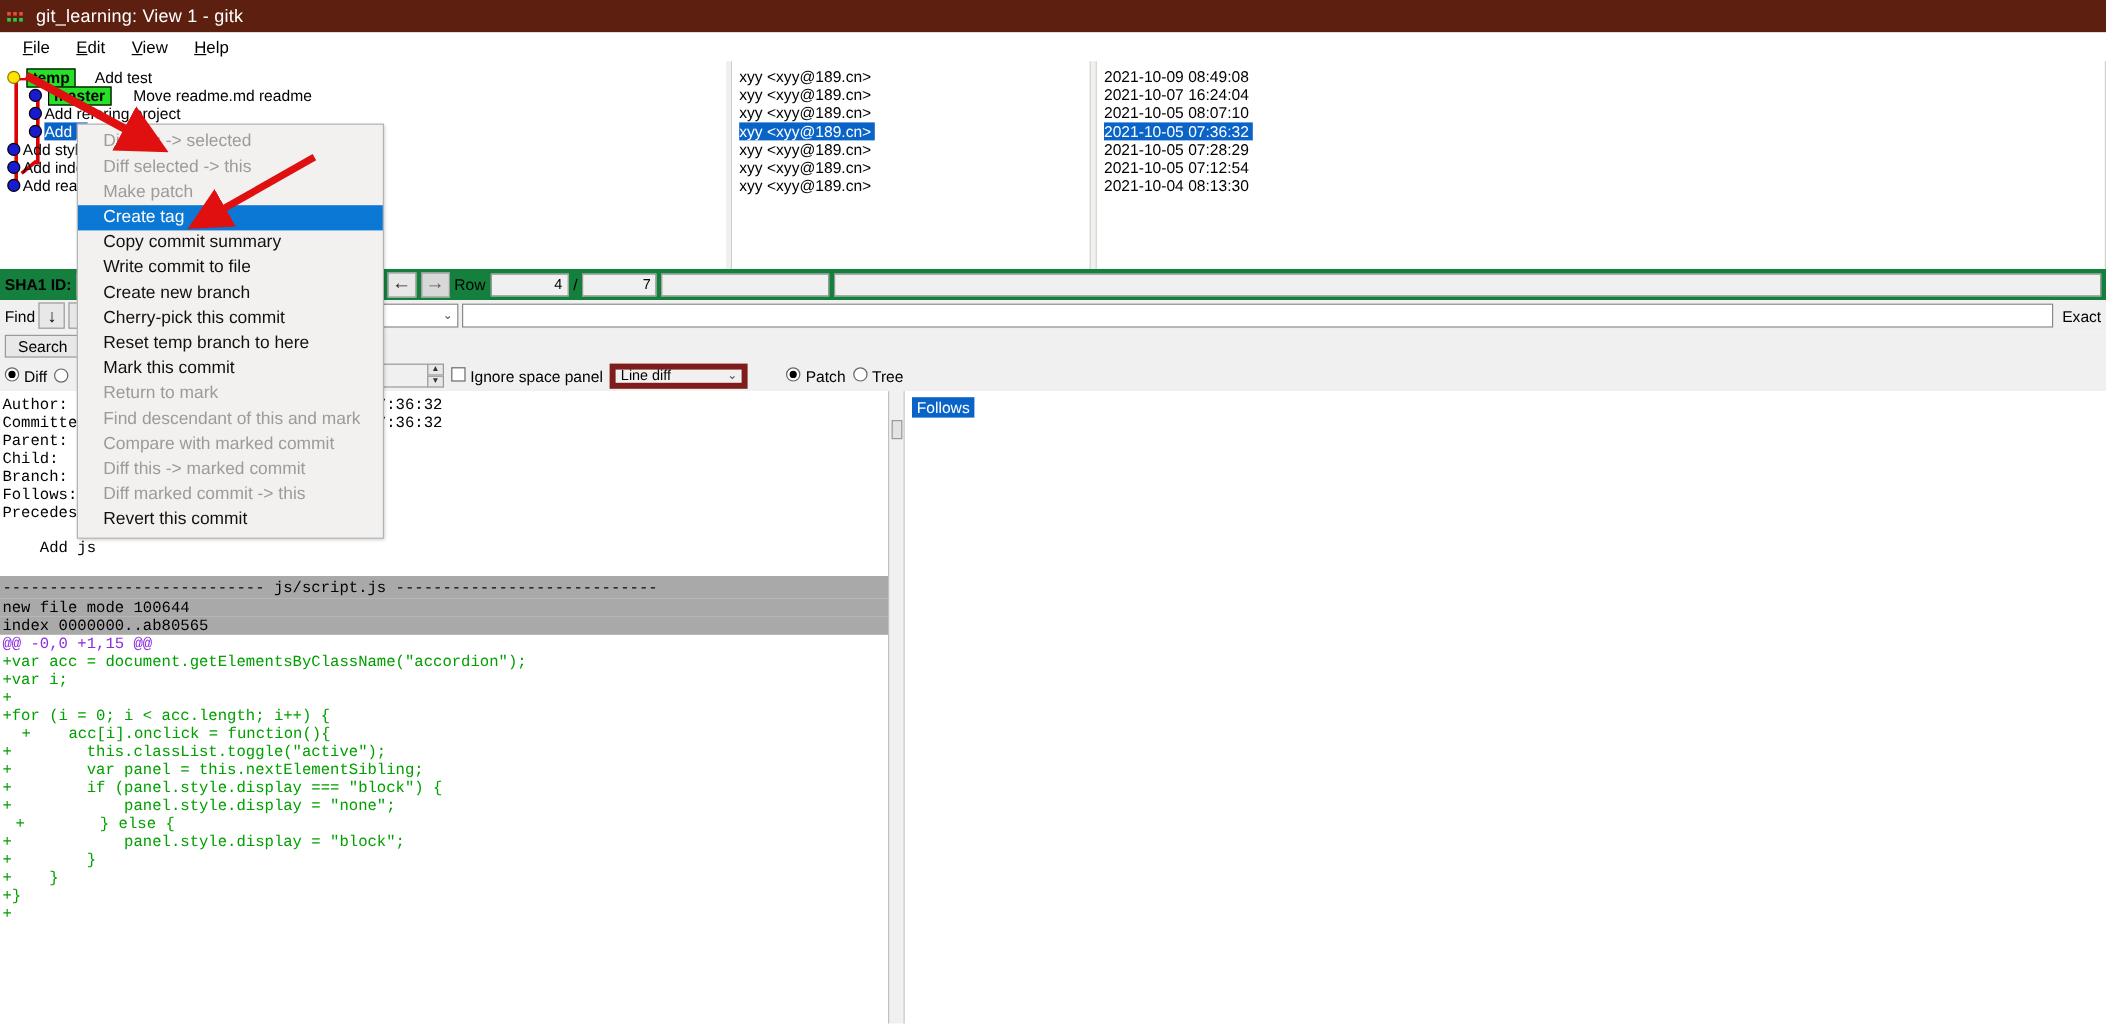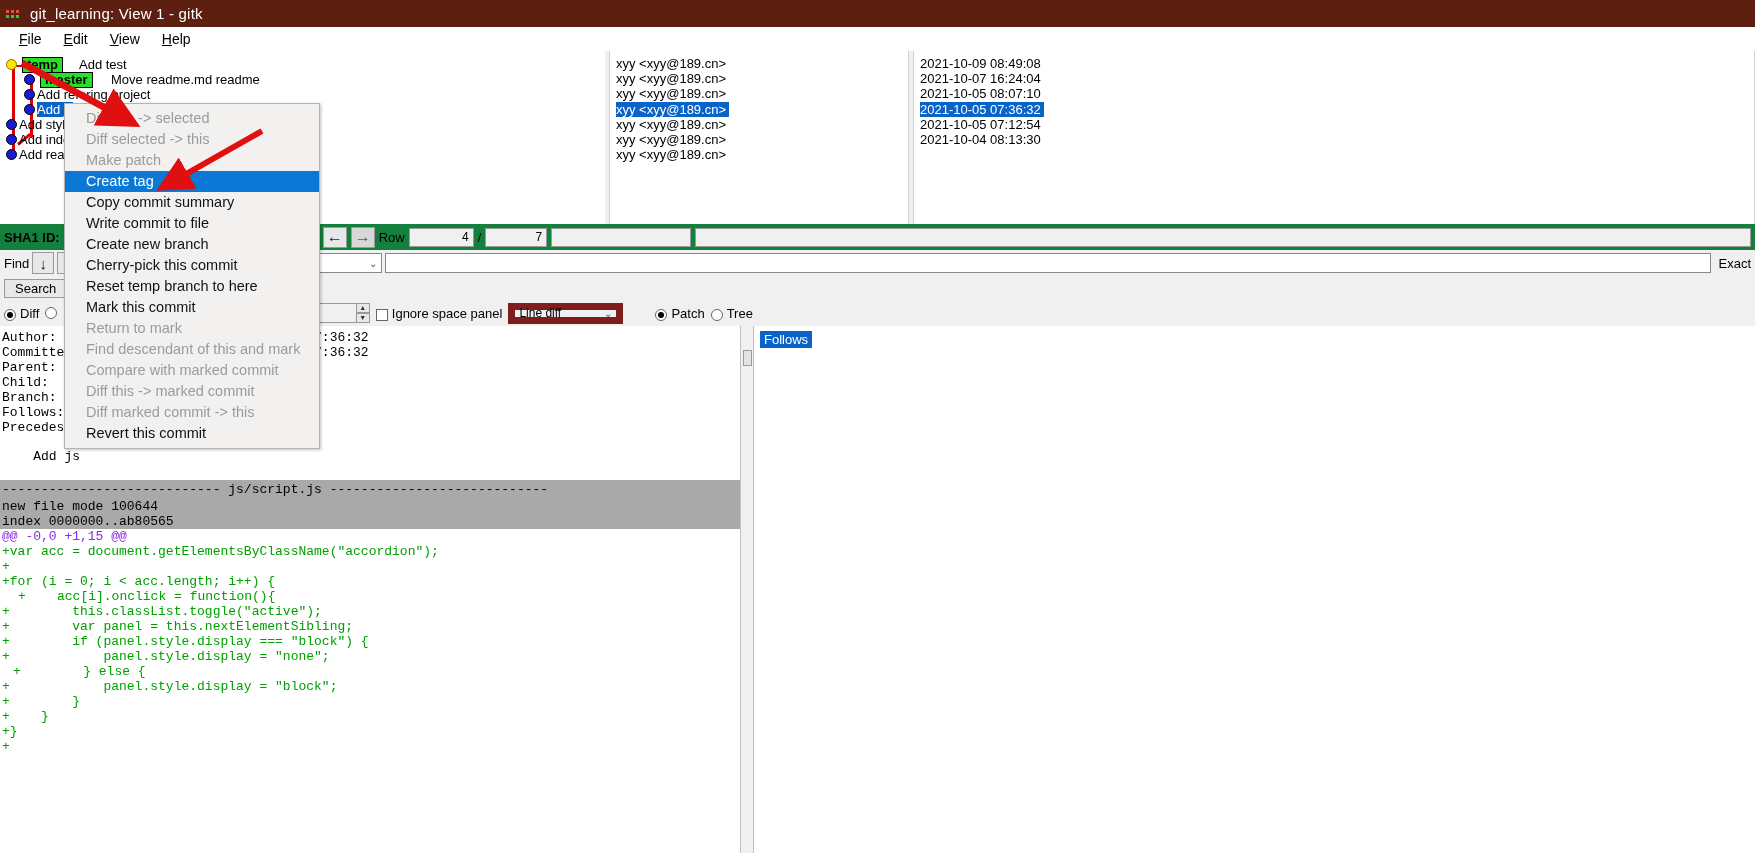--- a/index.html
+++ b/index.html
@@ -85,36 +85,36 @@
     justify-content:flex-end; padding-right:4px; font-size:12px; color:#333;
   }
   .wideentry { background:#fff; border:1px solid #888; height:20px; flex:1; }
   
   .searchrow { height:24px; display:flex; align-items:center; background:#f0f0f0; padding:0 4px; gap:6px;}
   .btn {
     border:1px solid #9a9a9a; background:#e8e8e8; font-size:13px; padding:1px 10px; color:#000;
   }
   
   .diffctl { height:26px; display:flex; align-items:center; background:#f0f0f0; padding:0 4px; gap:6px;}
-  .radio { display:inline-flex; align-items:flex-end; gap:4px; font-size:13px; }
+  .radio { display:inline-flex; align-items:flex-start; gap:4px; font-size:13px; }
   .rdot {
     width:12px; height:12px; border-radius:50%; border:1px solid #666; background:#fff;
     display:inline-block; position:relative;
   }
   .rdot.on::after {
     content:""; position:absolute; left:2px; top:2px; width:6px; height:6px;
     border-radius:50%; background:#000;
   }
   .chk { width:12px; height:12px; border:1px solid #666; background:#fff; display:inline-block; }
   .spin { display:flex; align-items:center; }
   .spinbox { background:#f0f0f0; border:1px solid #999; height:20px; width:52px; font-size:12px; padding:0 3px; line-height:18px;}
   .spinarrows { display:flex; flex-direction:column; margin-left:-1px;}
   .spinarrows span { width:14px; height:10px; border:1px solid #999; background:#e8e8e8; font-size:7px; line-height:8px; text-align:center; color:#333;}
   .selbox {
-    background:#f0f0f0; border:7px solid #7f1d1d; height:21px; width:115px; font-size:12px;
+    background:#f0f0f0; border:5px solid #7f1d1d; height:21px; width:115px; font-size:12px;
     display:flex; align-items:center; padding:0 4px; justify-content:space-between;
   }
   
   .bottom { display:flex; height:100%; }
   .leftbottom { width:740px; position:relative; background:#fff; overflow:hidden;}
   .vsplit { width:14px; background:#f0f0f0; border-left:1px solid #c0c0c0; border-right:1px solid #c0c0c0; position:relative;}
   .vsplit .grip { position:absolute; top:24px; left:2px; width:9px; height:16px; background:#e3e3e3; border:1px solid #9a9a9a;}
   .rightbottom { flex:1; background:#fff; position:relative; }
   .mono { font-family:"Liberation Mono", monospace; font-size:13px; }
   .hdrfield { white-space:pre; }
@@ -205,20 +205,21 @@
   </div>
 
   <div class="pane-sep"></div>
 
   <div class="pane-date">
     <div class="cellwrap">
       <div class="rowline"><span>2021-10-09 08:49:08</span></div>
       <div class="rowline"><span>2021-10-07 16:24:04</span></div>
       <div class="rowline"><span>2021-10-05 08:07:10</span></div>
       <div class="rowline"><span class="rowline sel" style="padding-left:0">2021-10-05 07:36:32</span></div>
+      <div class="rowline"><span>2021-10-05 07:28:29</span></div>
       <div class="rowline"><span>2021-10-05 07:12:54</span></div>
       <div class="rowline"><span>2021-10-04 08:13:30</span></div>
     </div>
   </div>
 </div>
 
 <div class="sharow">
   <span class="lbl b">SHA1 ID:</span>
   <div class="entry" style="width:255px;text-align:right;">78363f425</div>
   <div class="arrowbtn">←</div>
@@ -299,20 +300,21 @@
       <div style="height:14px"></div>
       <div class="hdrfield">    Add js</div>
       <div style="height:16px"></div>
     </div>
 
     <div class="fhead difftext" style="padding:2px 0 2px 2px;">---------------------------- js/script.js ----------------------------</div>
     <div class="difftext" style="background:#a9a9a9;padding-left:2px;">new file mode 100644</div>
     <div class="difftext" style="background:#a9a9a9;padding-left:2px;">index 0000000..ab80565</div>
     <div class="difftext hunk" style="padding-left:2px;">@@ -0,0 +1,15 @@</div>
     <div class="difftext plus" style="padding-left:2px;">+var acc = document.getElementsByClassName("accordion");</div>
+    <div class="difftext plus" style="padding-left:2px;">+var i;</div>
     <div class="difftext plus" style="padding-left:2px;">+</div>
     <div class="difftext plus" style="padding-left:2px;">+for (i = 0; i &lt; acc.length; i++) {</div>
     <div class="difftext plus" style="padding-left:18px;">+    acc[i].onclick = function(){</div>
     <div class="difftext plus" style="padding-left:2px;">+        this.classList.toggle("active");</div>
     <div class="difftext plus" style="padding-left:2px;">+        var panel = this.nextElementSibling;</div>
     <div class="difftext plus" style="padding-left:2px;">+        if (panel.style.display === "block") {</div>
     <div class="difftext plus" style="padding-left:2px;">+            panel.style.display = "none";</div>
     <div class="difftext plus" style="padding-left:13px;">+        } else {</div>
     <div class="difftext plus" style="padding-left:2px;">+            panel.style.display = "block";</div>
     <div class="difftext plus" style="padding-left:2px;">+        }</div>

